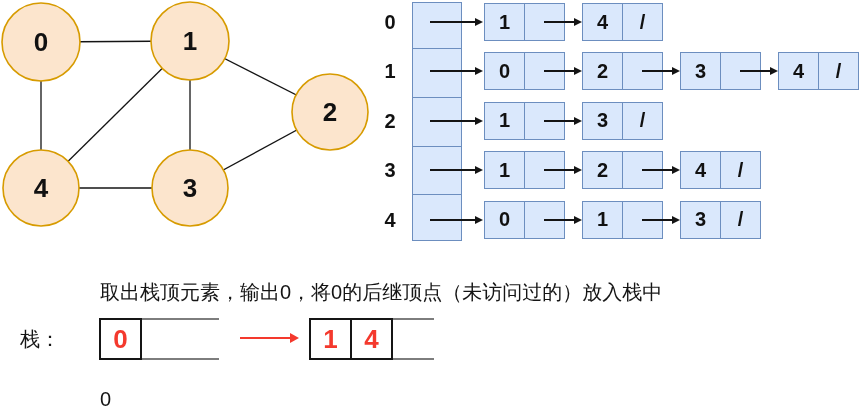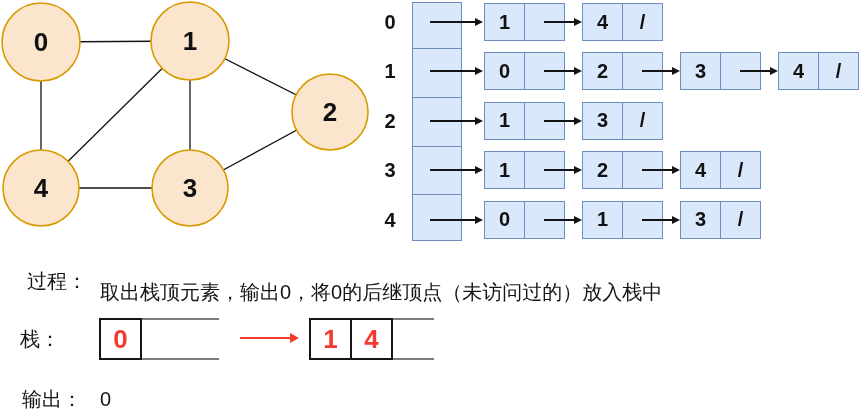--- a/index.html
+++ b/index.html
@@ -141,32 +141,30 @@
         <span class="nval">1</span>
         <span class="nptr"></span>
       </div>
       <div class="parrow" style="left: 642px; top: 218.5px; width: 31px;"></div>
       <div class="nbox" style="left: 680px; top: 200.5px;">
         <span class="nval">3</span>
         <span class="nptr">/</span>
       </div>
     </div>
 
-  <div class="zh" style="left:27px;top:269px">过程：</div>
   <div class="zh" style="left:100px;top:280px">取出栈顶元素，输出0，将0的后继顶点（未访问过的）放入栈中</div>
 
   <div class="zh" style="left:20px;top:327px">栈：</div>
 
   <div class="stack" style="left:99px;top:318px;width:120px">
     <div class="scell" style="left:0">0</div>
   </div>
 
   <div class="rarrow" style="left:240px;top:337px;width:50px"></div>
 
   <div class="stack" style="left:309px;top:318px;width:125px">
     <div class="scell" style="left:0">1</div>
     <div class="scell" style="left:41px">4</div>
   </div>
 
-  <div class="zh" style="left:22px;top:387px">输出：</div>
   <div class="zh" style="left:100px;top:387px">0</div>
 
 </div>
 
 </body></html>

